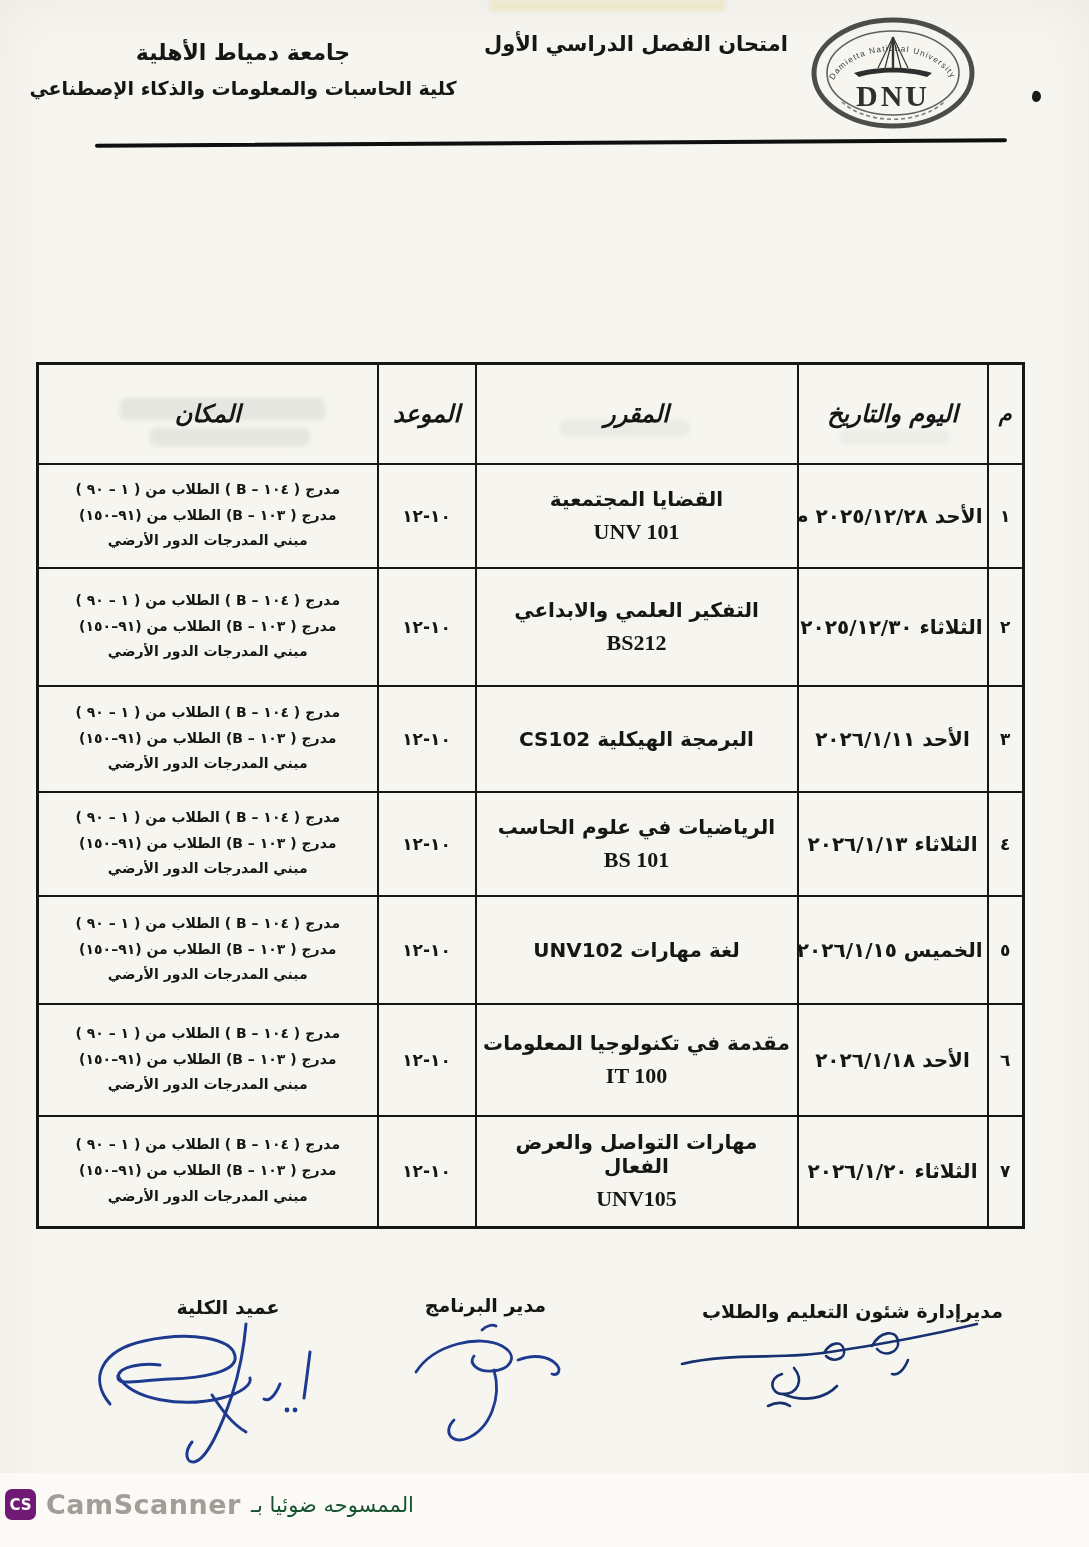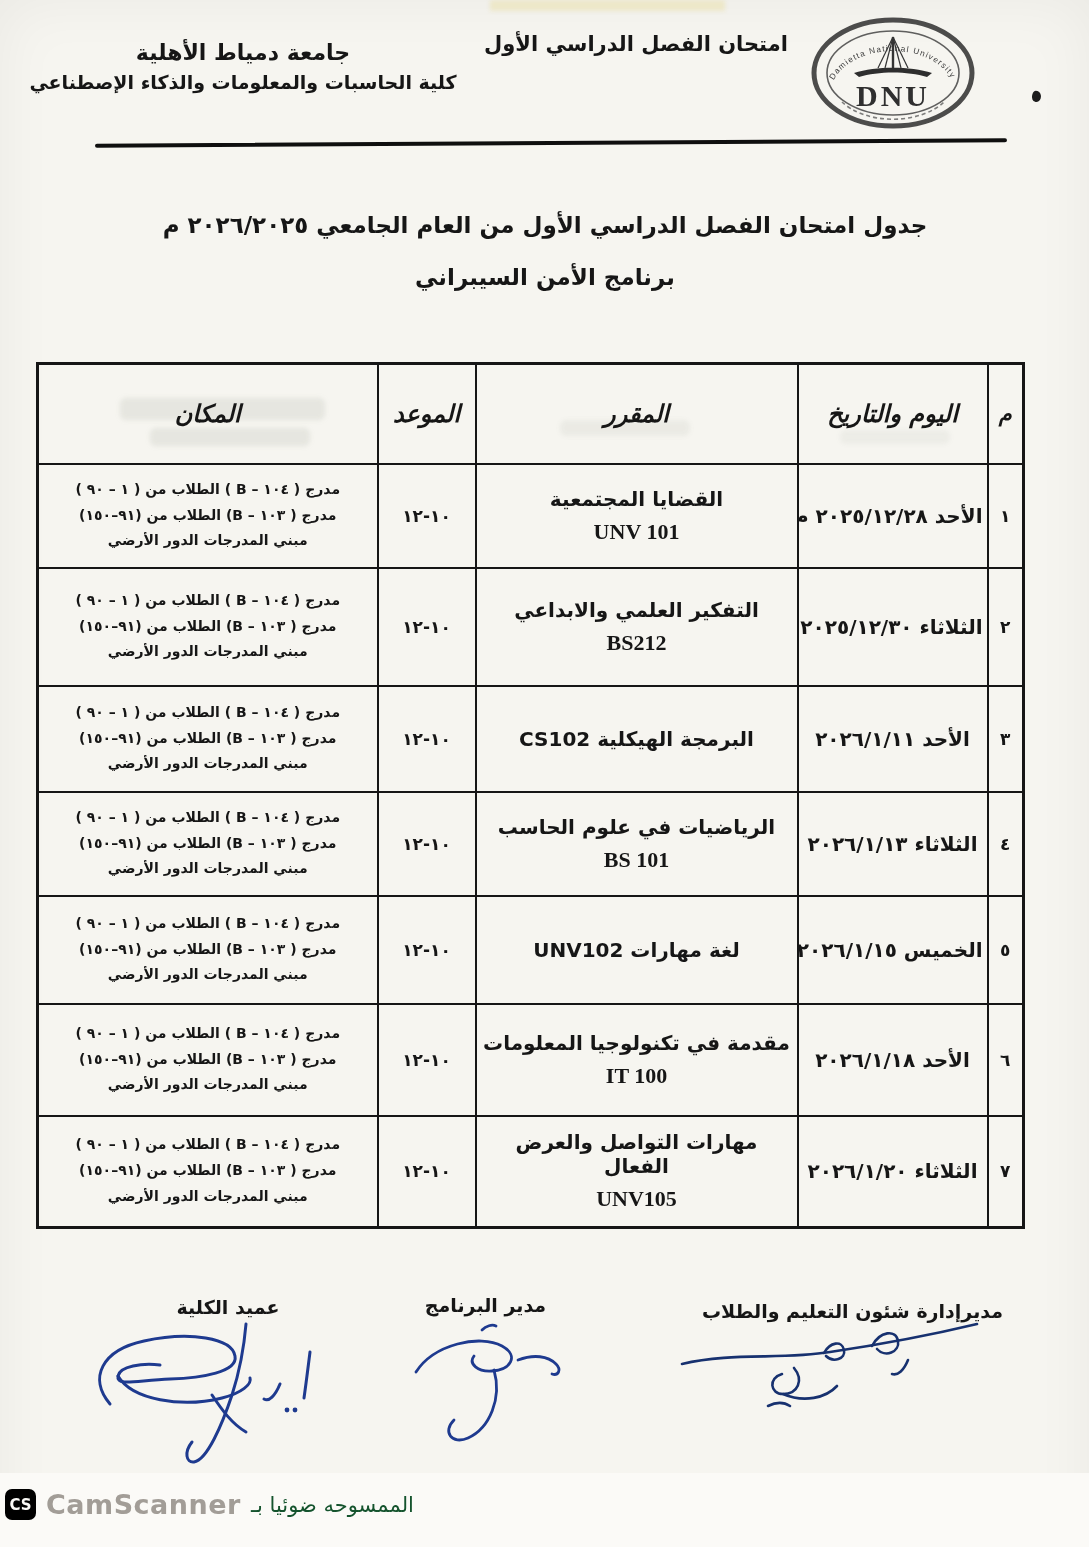--- a/index.html
+++ b/index.html
@@ -7,21 +7,21 @@
     position:relative; width:1089px; height:1547px;
     background:#f6f5f0;
     box-shadow: inset 0 0 60px rgba(0,0,0,0.05);
     overflow:hidden;
     font-family:"DejaVu Sans", sans-serif;
     color:#161616;
   }
   
   .hdr-left { position:absolute; left:28px; top:40px; width:430px; text-align:center; direction:rtl; }
   .hdr-left .uni { font-size:22px; font-weight:bold; }
-  .hdr-left .fac { font-size:19px; font-weight:bold; margin-top:6px; }
+  .hdr-left .fac { font-size:19px; font-weight:bold; margin-top:12px; }
   .hdr-center { position:absolute; left:452px; top:32px; width:368px; text-align:center; direction:rtl; }
   .hdr-center .yr { font-size:21px; font-weight:bold; }
   .hdr-center .ex { font-size:21px; font-weight:bold; }
   .logo-wrap { position:absolute; left:808px; top:16px; width:170px; height:115px; }
   .hdr-rule { position:absolute; left:95px; top:141px; width:912px; height:4px; background:#0f0f0f; transform:rotate(-0.35deg); border-radius:2px; }
   .top-smudge { position:absolute; left:490px; top:0; width:235px; height:11px; background:rgba(233,222,160,0.45); filter:blur(2px); }
   .ink-dot { position:absolute; left:1032px; top:91px; width:9px; height:11px; background:#1c1c1c; border-radius:45% 60% 50% 55%; transform:rotate(15deg); }
   
   .title-block { position:absolute; left:110px; top:212px; width:870px; text-align:center; direction:rtl; }
   .title-block .t1 { font-size:23px; font-weight:bold; }
@@ -58,21 +58,21 @@
   .sig-r-label { left:700px; top:1284px; width:305px;margin-top:16px; }
   .sig-m-label { left:398px; top:1294px; width:175px; }
   .sig-l-label { left:148px; top:1296px; width:160px; }
   .sig-svg { position:absolute; }
   .sig-r-svg { left:672px; top:1306px; }
   .sig-m-svg { left:392px; top:1312px; }
   .sig-l-svg { left:70px; top:1308px; }
   
   .bottom-strip { position:absolute; left:0; bottom:0; width:100%; height:74px; background:#fbfaf7; }
   .watermark { position:absolute; left:5px; top:1489px; display:flex; align-items:center; gap:10px; direction:ltr; }
-  .cs-badge { width:31px; height:31px; background:#000000; border-radius:7px; display:flex; align-items:center; justify-content:center;
+  .cs-badge { width:31px; height:31px; background:#701a75; border-radius:7px; display:flex; align-items:center; justify-content:center;
               color:#fbfaf7; font-weight:bold; font-size:15px; font-family:"DejaVu Sans",sans-serif; }
   .wm-brand { color:#a29d97; font-size:27px; font-weight:bold; letter-spacing:0.5px; }
   .wm-ar { color:#14532d; font-size:21px; direction:rtl; }
 </style>
 </head>
 <body>
 
 <div class="page">
 
   <div class="top-smudge"></div>
@@ -109,24 +109,20 @@
           <line x1="85" y1="21" x2="100" y2="52"></line>
       </g>
       <path d="M46,57 C68,50 102,50 124,57 L119,61 C100,55 70,55 51,61 Z" fill="#2e2e2e"></path>
       <text x="85" y="90" text-anchor="middle" font-size="30" font-weight="bold" font-family="Liberation Serif, serif" letter-spacing="3" fill="#2f2f2f">DNU</text>
       <path d="M34,86 A62,40 0 0 0 136,86" fill="none" stroke="#4a4a4a" stroke-width="1.6" stroke-dasharray="4 3" opacity="0.7"></path>
     </svg>
   </div>
 
   <div class="hdr-rule"></div>
 
-  <div class="title-block">
-    <div class="t1">جدول امتحان الفصل الدراسي الأول من العام الجامعي  ٢٠٢٦/٢٠٢٥ م</div>
-    <div class="t2">برنامج الأمن السيبراني</div>
-  </div>
 
   <div class="tbl-wrap">
     <table class="exam">
       <colgroup>
         <col style="width:36px">
           <col style="width:190px">
           <col style="width:322px">
         <col style="width:98px">
           <col style="width:340px">
       </colgroup>

